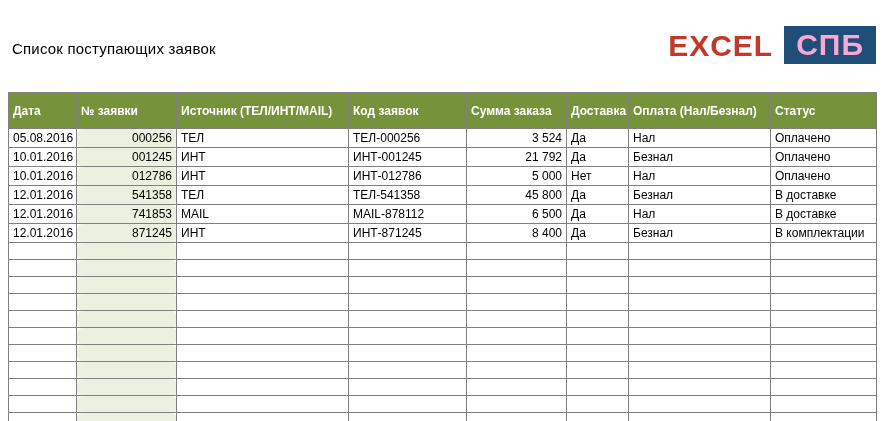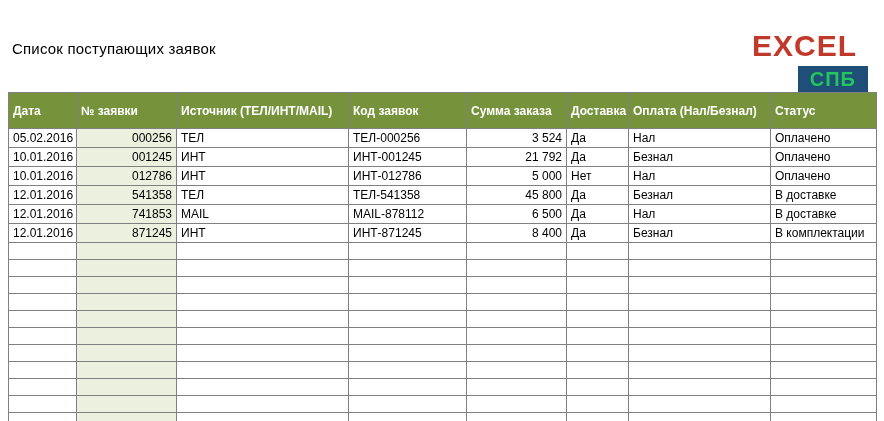--- a/index.html
+++ b/index.html
@@ -25,42 +25,41 @@
     left: 12px;
     top: 40px;
     font-size: 15px;
     font-weight: normal;
     color: #000000;
     letter-spacing: 0.2px;
   }
   
   .logo {
     position: absolute;
-    right: 16px;
+    right: 8px;
     top: 26px;
     display: flex;
-    align-items: flex-end;
+    align-items: flex-start;
     height: 44px;
-    flex-direction: column;
   }
   .logo-left {
     background: #ffffff;
     color: #c0392b;
     font-size: 30px;
     font-weight: bold;
     letter-spacing: 1px;
     padding: 2px 10px 2px 10px;
     display: flex;
     align-items: center;
     border: 1px solid #ffffff;
   }
   .logo-right {
     background: #1f4e79;
-    color: #22c55e;
-    font-size: 20px;
+    color: #f9a8d4;
+    font-size: 30px;
     font-weight: bold;
     letter-spacing: 1px;
     padding: 2px 12px 2px 12px;
     display: flex;
     align-items: center;
   }
   
   .table-wrap {
     position: absolute;
     left: 8px;
@@ -88,20 +87,21 @@
     font-weight: bold;
     text-align: left;
     font-size: 12px;
     height: 36px;
   }
   td.num {
     text-align: right;
   }
   td.tint {
     background: #ebf1de;
+    border-radius: 6px;
   }
   .col-date   { width: 68px; }
   .col-num    { width: 100px; }
   .col-src    { width: 172px; }
   .col-code   { width: 118px; }
   .col-sum    { width: 100px; }
   .col-deliv  { width: 62px; }
   .col-pay    { width: 142px; }
   .col-status { width: 106px; }
 </style>
@@ -136,21 +136,21 @@
           <th>Источник (ТЕЛ/ИНТ/MAIL)</th>
           <th>Код заявок</th>
           <th>Сумма заказа</th>
           <th>Доставка</th>
           <th>Оплата (Нал/Безнал)</th>
           <th>Статус</th>
         </tr>
       </thead>
       <tbody>
           <tr>
-            <td>05.02.2016</td>
+            <td>05.08.2016</td>
             <td class="num tint">000256</td>
             <td>ТЕЛ</td>
             <td>ТЕЛ-000256</td>
             <td class="num">3 524</td>
             <td>Да</td>
             <td>Нал</td>
             <td>Оплачено</td>
           </tr>
           <tr>
             <td>10.01.2016</td>

